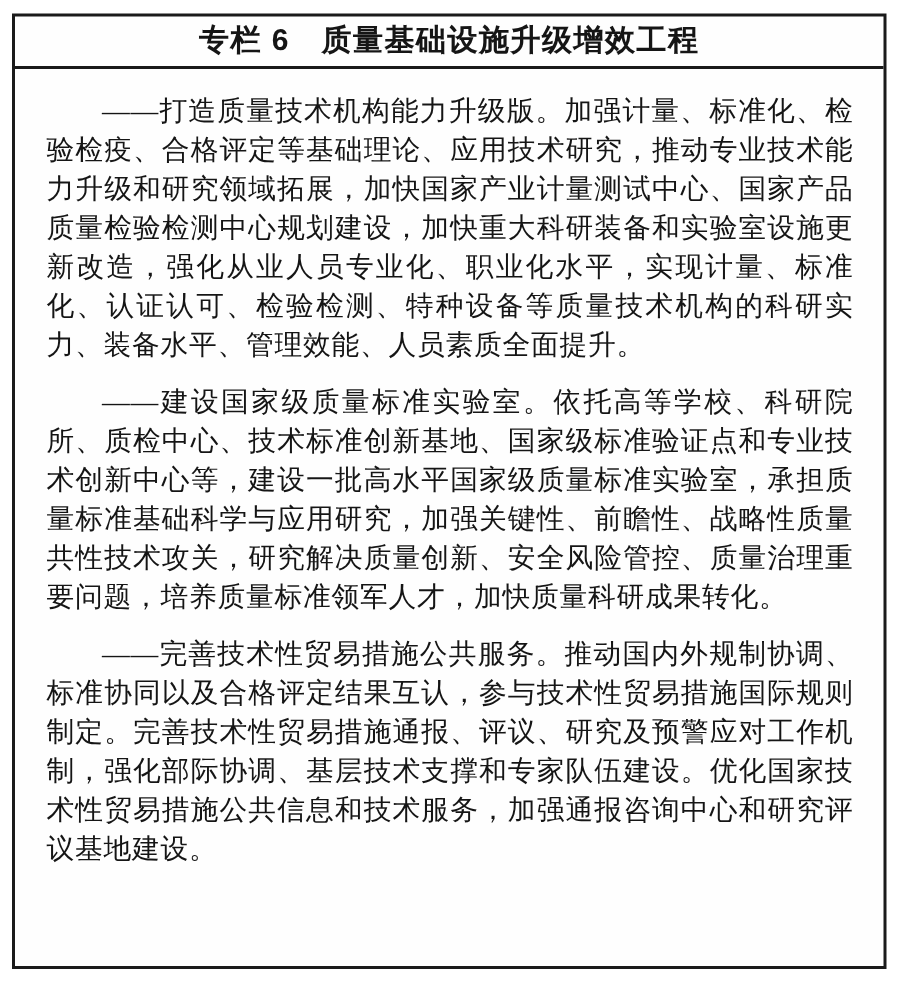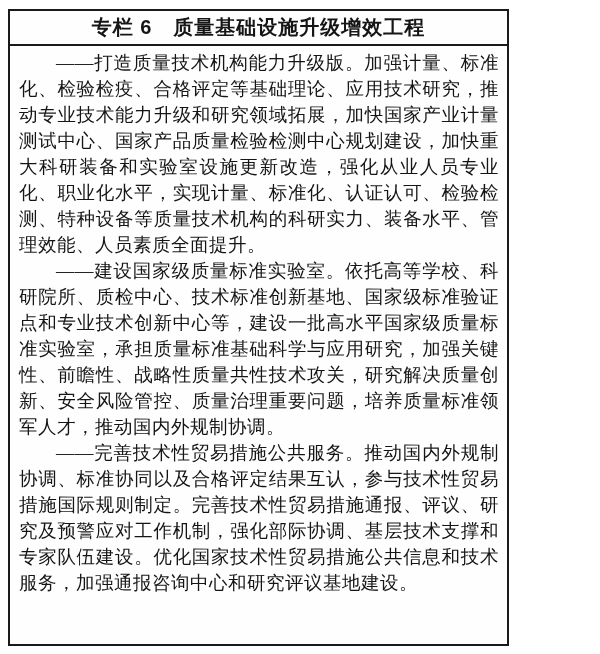--- a/index.html
+++ b/index.html
@@ -11,21 +11,21 @@
     width: 600px;
     height: 654px;
     position: relative;
     font-family: "Liberation Serif", "DejaVu Serif", serif;
     color: #151515;
   }
   .panel {
     position: absolute;
     left: 8px;
     top: 9px;
-    width: 501px;
+    width: 583px;
     height: 637px;
     border: 2px solid #1a1a1a;
     box-sizing: border-box;
     background: #fefefe;
   }
   .panel-title {
     height: 33px;
     line-height: 33px;
     border-bottom: 2px solid #1a1a1a;
     text-align: center;
@@ -36,29 +36,29 @@
     white-space: nowrap;
     overflow: hidden;
   }
   .panel-body {
     padding: 4px 8px 0 9px;
     font-size: 18.5px;
     line-height: 26px;
     text-align: justify;
   }
   .panel-body p {
-    margin: 0;
+    margin: 12px;
     text-indent: 2em;
     letter-spacing: 0.5px;
     word-break: break-all;
   }
 </style>
 </head>
 <body>
 
 <div class="panel">
   <div class="panel-title">专栏 6　质量基础设施升级增效工程</div>
   <div class="panel-body" id="panel-body">
       <p>——打造质量技术机构能力升级版。加强计量、标准化、检验检疫、合格评定等基础理论、应用技术研究，推动专业技术能力升级和研究领域拓展，加快国家产业计量测试中心、国家产品质量检验检测中心规划建设，加快重大科研装备和实验室设施更新改造，强化从业人员专业化、职业化水平，实现计量、标准化、认证认可、检验检测、特种设备等质量技术机构的科研实力、装备水平、管理效能、人员素质全面提升。</p>
-      <p>——建设国家级质量标准实验室。依托高等学校、科研院所、质检中心、技术标准创新基地、国家级标准验证点和专业技术创新中心等，建设一批高水平国家级质量标准实验室，承担质量标准基础科学与应用研究，加强关键性、前瞻性、战略性质量共性技术攻关，研究解决质量创新、安全风险管控、质量治理重要问题，培养质量标准领军人才，推动国内外规制协调。</p>
+      <p>——建设国家级质量标准实验室。依托高等学校、科研院所、质检中心、技术标准创新基地、国家级标准验证点和专业技术创新中心等，建设一批高水平国家级质量标准实验室，承担质量标准基础科学与应用研究，加强关键性、前瞻性、战略性质量共性技术攻关，研究解决质量创新、安全风险管控、质量治理重要问题，培养质量标准领军人才，加快质量科研成果转化。</p>
       <p>——完善技术性贸易措施公共服务。推动国内外规制协调、标准协同以及合格评定结果互认，参与技术性贸易措施国际规则制定。完善技术性贸易措施通报、评议、研究及预警应对工作机制，强化部际协调、基层技术支撑和专家队伍建设。优化国家技术性贸易措施公共信息和技术服务，加强通报咨询中心和研究评议基地建设。</p>
     </div>
 </div>
 
 </body></html>

